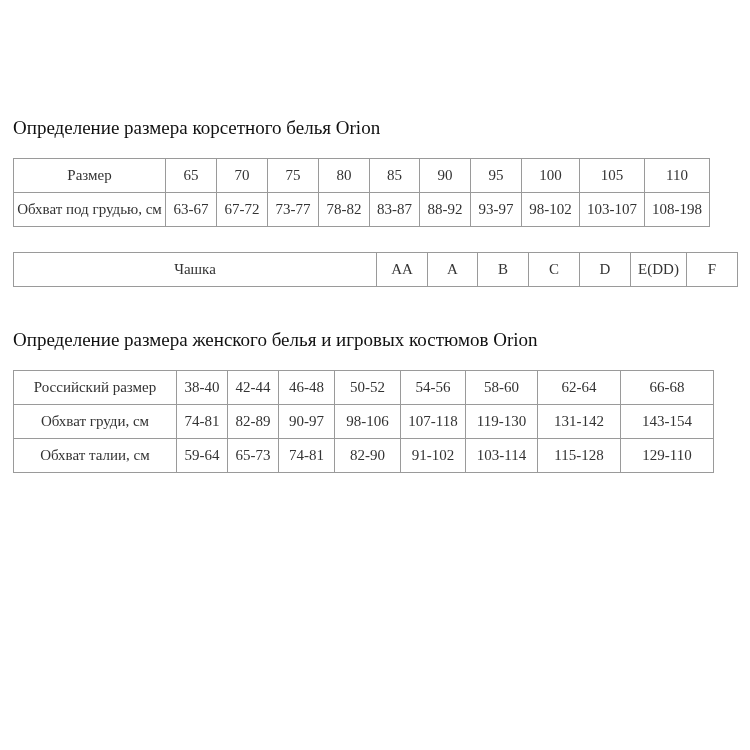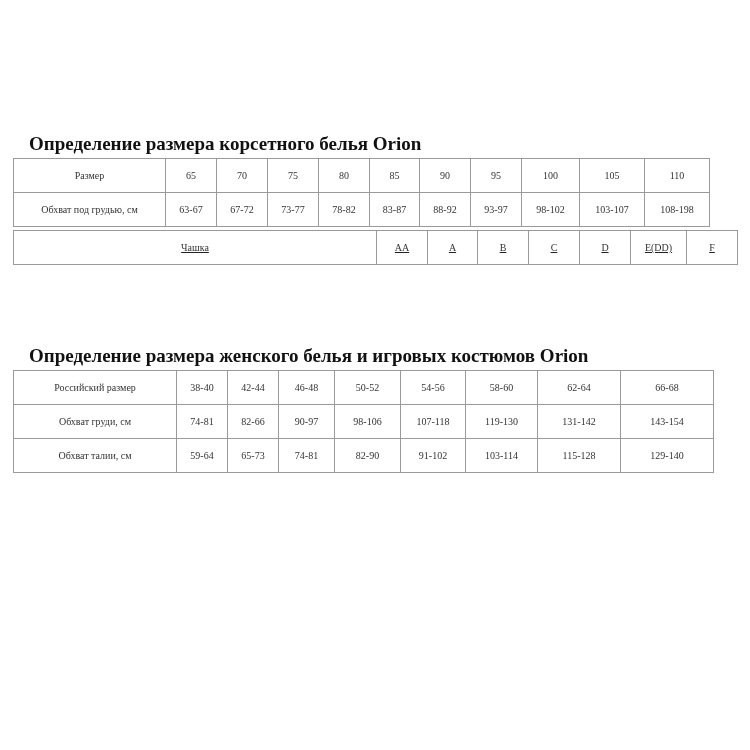--- a/index.html
+++ b/index.html
@@ -1,19 +1,19 @@
 <!DOCTYPE html>
 <html><head>
   <meta charset="utf-8">
   <style>
     html, body { margin:0; padding:0; background:#ffffff; }
     body { width:750px; height:750px; position:relative; overflow:hidden;
            font-family: "Liberation Serif", "DejaVu Serif", serif; color:#222; }
-    .title { position:absolute; left:13px; margin:16px; font-size:19px; font-weight:bold; color:#111; white-space:nowrap; }
-    table { position:absolute; border-collapse:collapse; table-layout:fixed; font-size:10px; }
+    .title { position:absolute; left:13px; margin:0; font-size:19px; font-weight:normal; color:#111; white-space:nowrap; }
+    table { position:absolute; border-collapse:collapse; table-layout:fixed; font-size:15px; }
     td { border:1px solid #9a9a9a; text-align:center; vertical-align:middle; padding:0; height:33px; color:#333; white-space:nowrap; overflow:hidden; }
   </style>
 </head>
 <body>
 
 <h2 class="title" style="top:117px;">Определение размера корсетного белья Orion</h2>
 
 <table style="left:13px; top:158px; width:696px;">
   <colgroup>
     <col style="width:152px">
@@ -51,21 +51,21 @@
     <td>83-87</td>
     <td>88-92</td>
     <td>93-97</td>
     <td>98-102</td>
     <td>103-107</td>
     <td>108-198</td>
   </tr>
 </tbody>
   </table>
 
-<table style="left:13px; top:230px; width:724px;text-decoration:underline;">
+<table style="left:13px; top:252px; width:724px;">
   <colgroup>
     <col style="width:363px">
       <col style="width:51px">
       <col style="width:50px">
       <col style="width:51px">
     <col style="width:51px">
       <col style="width:51px">
       <col style="width:56px">
       <col style="width:51px">
   </colgroup>
@@ -105,33 +105,33 @@
     <td>46-48</td>
     <td>50-52</td>
     <td>54-56</td>
     <td>58-60</td>
     <td>62-64</td>
     <td>66-68</td>
   </tr>
   <tr>
     <td>Обхват груди, см</td>
     <td>74-81</td>
-    <td>82-66</td>
+    <td>82-89</td>
     <td>90-97</td>
     <td>98-106</td>
     <td>107-118</td>
     <td>119-130</td>
     <td>131-142</td>
     <td>143-154</td>
   </tr>
   <tr>
     <td>Обхват талии, см</td>
     <td>59-64</td>
     <td>65-73</td>
     <td>74-81</td>
     <td>82-90</td>
     <td>91-102</td>
     <td>103-114</td>
     <td>115-128</td>
-    <td>129-140</td>
+    <td>129-110</td>
   </tr>
 </tbody>
   </table>
 
 </body></html>

